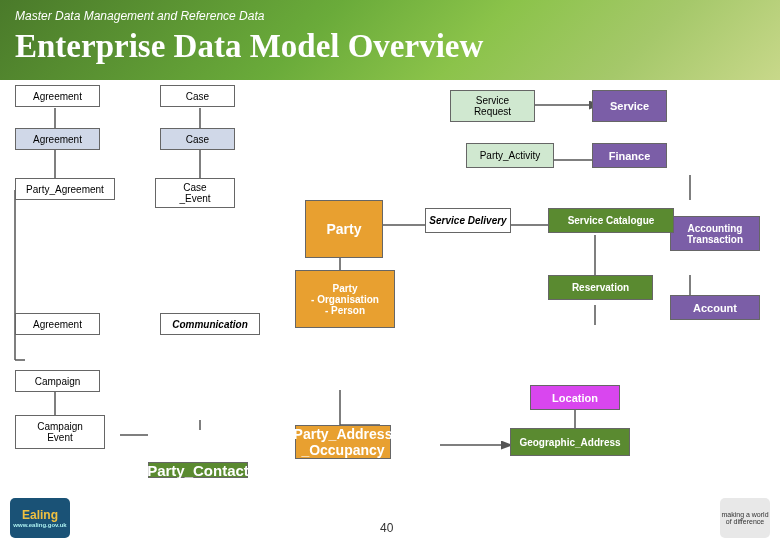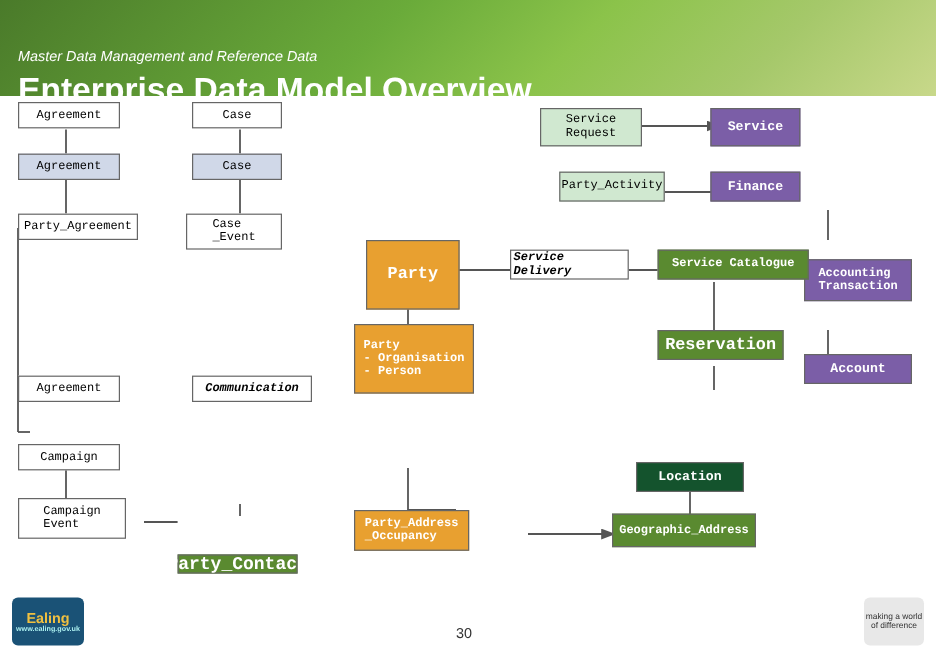--- a/index.html
+++ b/index.html
@@ -20,28 +20,28 @@
       position: relative;
       display: flex;
       align-items: flex-start;
       padding: 8px 15px;
     }
     .header-text-top {
       font-size: 12px;
       color: #fff;
       font-style: italic;
       line-height: 1.4;
-      margin-top: 31px;
     }
     .header-text-main {
-      font-size: 28px;
+      font-size: 33px;
       color: #fff;
       font-weight: bold;
       line-height: 1.2;
       margin-top: 2px;
+      font-family: Liberation Serif, serif;
     }
     .header-content {
       display: flex;
       flex-direction: column;
     }
 
     
     .main-area {
       width: 780px;
       height: 460px;
@@ -50,33 +50,32 @@
     }
 
     
     .box {
       position: absolute;
       border: 1.5px solid #666;
       display: flex;
       align-items: center;
       justify-content: center;
       font-size: 11px;
-      text-align: left;
+      text-align: center;
       padding: 2px;
       background: #fff;
       cursor: default;
-      font-family: Liberation Mono, monospace;
     }
 
     .box-white { background: #fff; color: #000; }
     .box-orange { background: #e8a030; color: #fff; font-weight: bold; font-size: 13px; }
     .box-green { background: #5a8a30; color: #fff; font-weight: bold; }
     .box-purple { background: #7b5ea7; color: #fff; font-weight: bold; }
     .box-teal { background: #3a8080; color: #fff; font-weight: bold; }
-    .box-blue { background: #14532d; color: #fff; font-weight: bold; }
+    .box-blue { background: #d946ef; color: #fff; font-weight: bold; }
     .box-italic { font-style: italic; background: #fff; color: #000; border: 1.5px solid #666; }
 
     
     .lines-svg {
       position: absolute;
       top: 0;
       left: 0;
       width: 780px;
       height: 460px;
       pointer-events: none;
@@ -228,29 +227,29 @@
 
   <div class="box box-purple" style="left:670px; top:136px; width:90px; height:35px; font-size:10px;">
     <span style="white-space:pre-line;">Accounting
 Transaction</span>
   </div>
 
   <div class="box box-orange" style="left:305px; top:120px; width:78px; height:58px; font-size:14px;">
     <span>Party</span>
   </div>
 
-  <div class="box box-teal" style="left:425px; top:128px; width:99px; height:25px; font-size:10px; font-style:italic; background:#fff; color:#000; font-weight:bold;">
+  <div class="box box-teal" style="left:425px; top:128px; width:86px; height:25px; font-size:10px; font-style:italic; background:#fff; color:#000; font-weight:bold;">
     <span>Service Delivery</span>
   </div>
 
   <div class="box box-green" style="left:548px; top:128px; width:126px; height:25px; font-size:10px;">
     <span>Service Catalogue</span>
   </div>
 
-  <div class="box box-green" style="left:548px; top:195px; width:105px; height:25px; font-size:14px;">
+  <div class="box box-green" style="left:548px; top:195px; width:105px; height:25px; font-size:10px;">
     <span>Reservation</span>
   </div>
 
   <div class="box box-purple" style="left:670px; top:215px; width:90px; height:25px; font-size:11px;">
     <span>Account</span>
   </div>
 
   <div class="box box-orange" style="left:295px; top:190px; width:100px; height:58px; font-size:10px;">
     <span style="white-space:pre-line;">Party
 - Organisation
@@ -276,33 +275,33 @@
 
   <div class="box box-white" style="left:15px; top:335px; width:90px; height:34px; font-size:10px;">
     <span style="white-space:pre-line;">Campaign
 Event</span>
   </div>
 
   <div class="box box-green" style="left:148px; top:338px; width:100px; height:16px; font-size:15px;margin-top:44px;">
     <span>Party_Contact</span>
   </div>
 
-  <div class="box box-orange" style="left:295px; top:345px; width:96px; height:34px; font-size:10px;">
+  <div class="box box-orange" style="left:295px; top:345px; width:96px; height:34px; font-size:14px;">
     <span style="white-space:pre-line;">Party_Address
 _Occupancy</span>
   </div>
 
   <div class="box box-green" style="left:510px; top:348px; width:120px; height:28px; font-size:10px;">
     <span>Geographic_Address</span>
   </div>
 
   <div class="logo-area">
     <span style="font-size:12px; color:#f0c040; font-weight:bold;">Ealing</span>
     <span style="font-size:6px; color:#aee;">www.ealing.gov.uk</span>
   </div>
 
-  <div style="position:absolute; bottom:5px; left:380px; font-size:12px; color:#333;">30</div>
+  <div style="position:absolute; bottom:5px; left:380px; font-size:12px; color:#333;">40</div>
 
   <div class="diff-logo">
     <span style="font-size:7px;">making a world of difference</span>
   </div>
 
 </div>
 
 </body></html>

